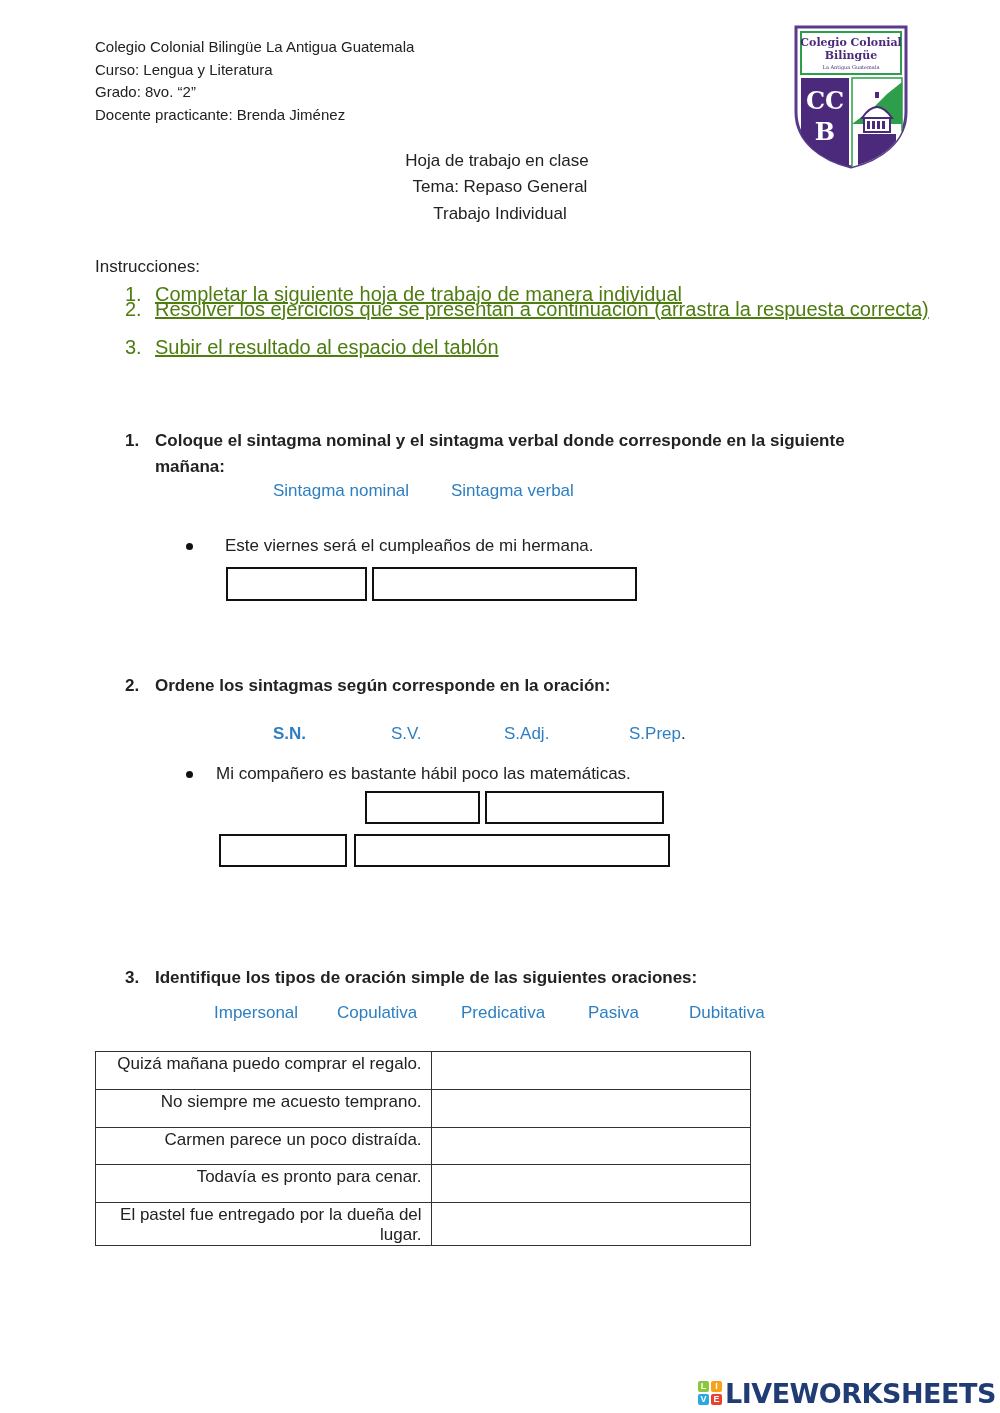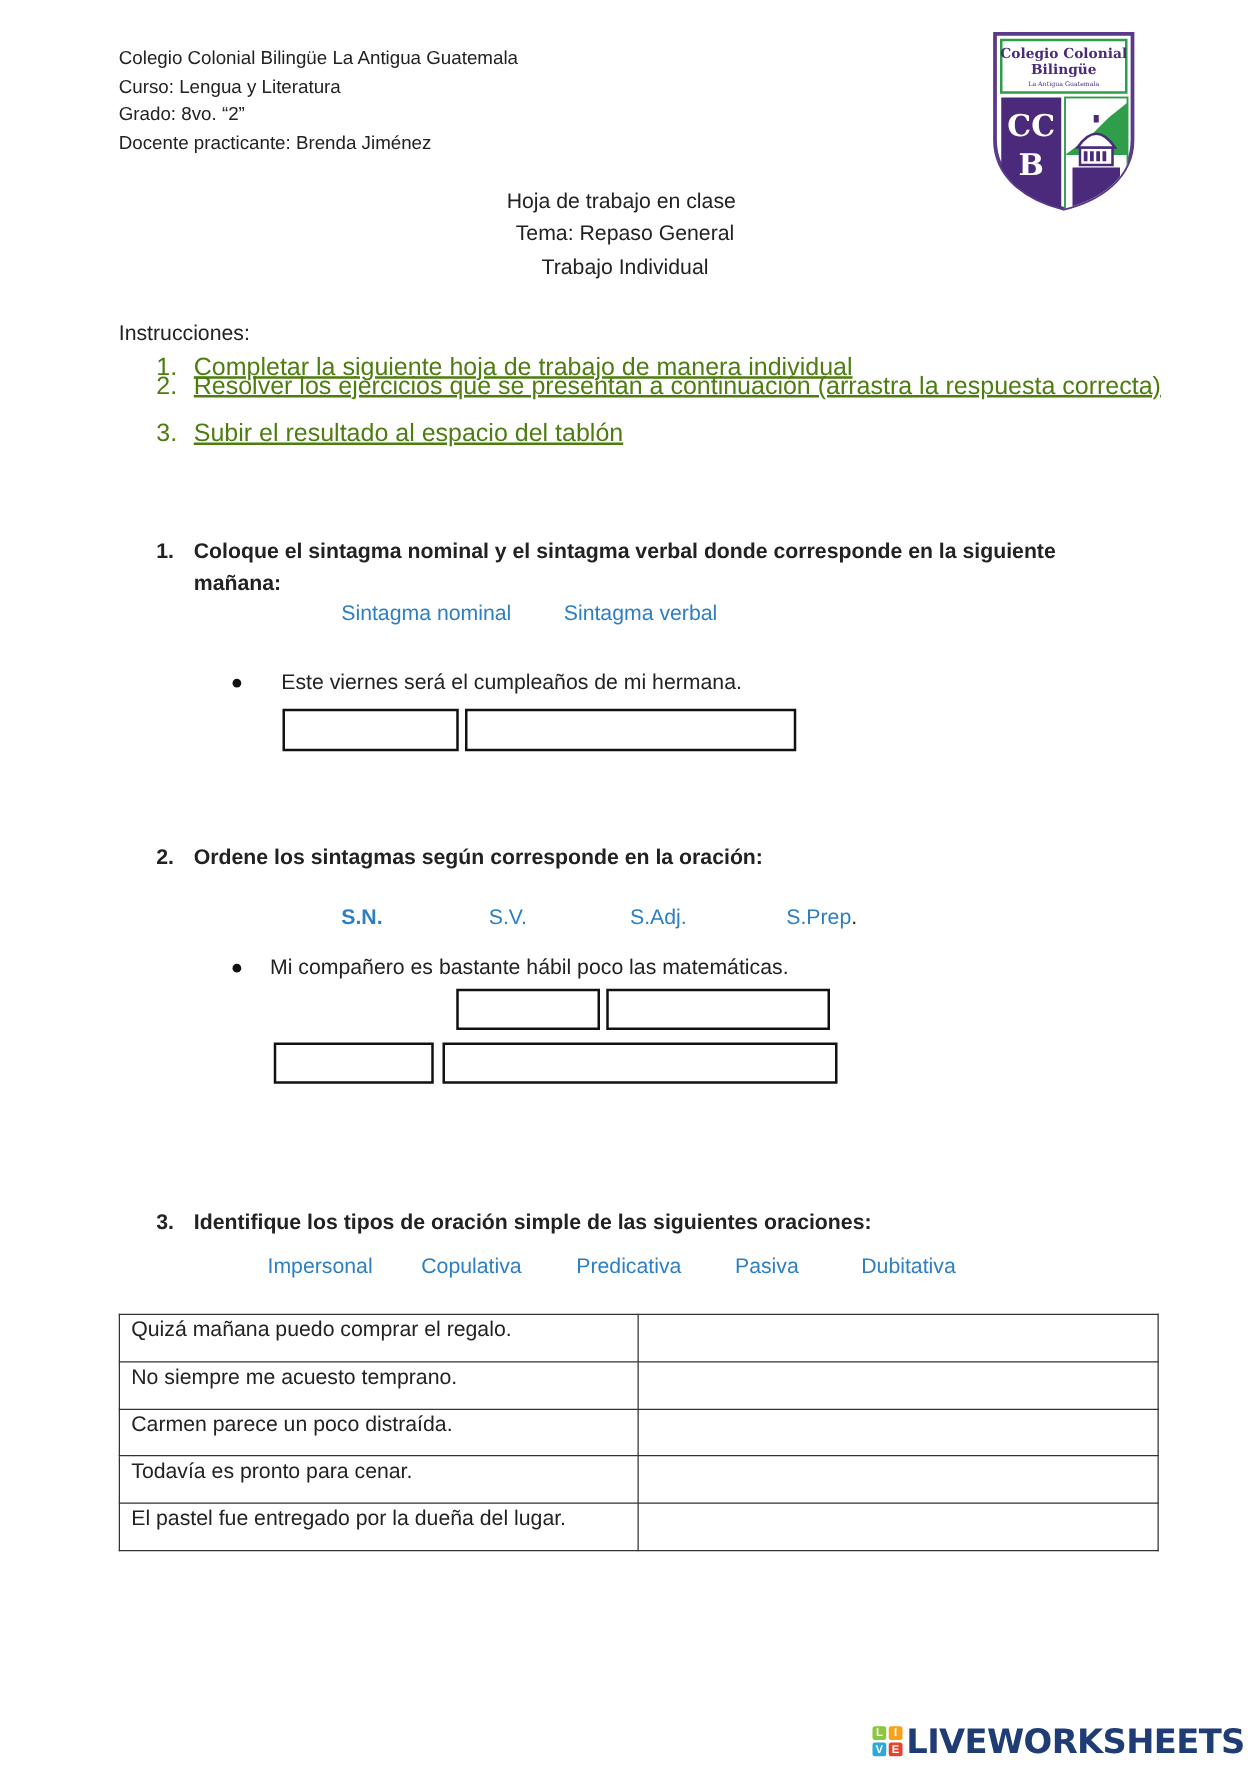--- a/index.html
+++ b/index.html
@@ -27,22 +27,23 @@
     }
     .drop-box {
       position: absolute;
       border: 2px solid #111;
       background: #fff;
       cursor: pointer;
     }
     table.sent-table {
       position: absolute;
       left: 95px; top: 1051px;
-      width: 832px;
+      width: 656px;
       border-collapse: collapse;
+      text-align: right;
     }
     table.sent-table td {
       border: 1.5px solid #333;
       height: 37.8px;
       font-size: 17px;
       color: #222;
       vertical-align: top;
       padding: 2px 9px 0 9px;
     }
     table.sent-table td.col1 { width: 404px; }

